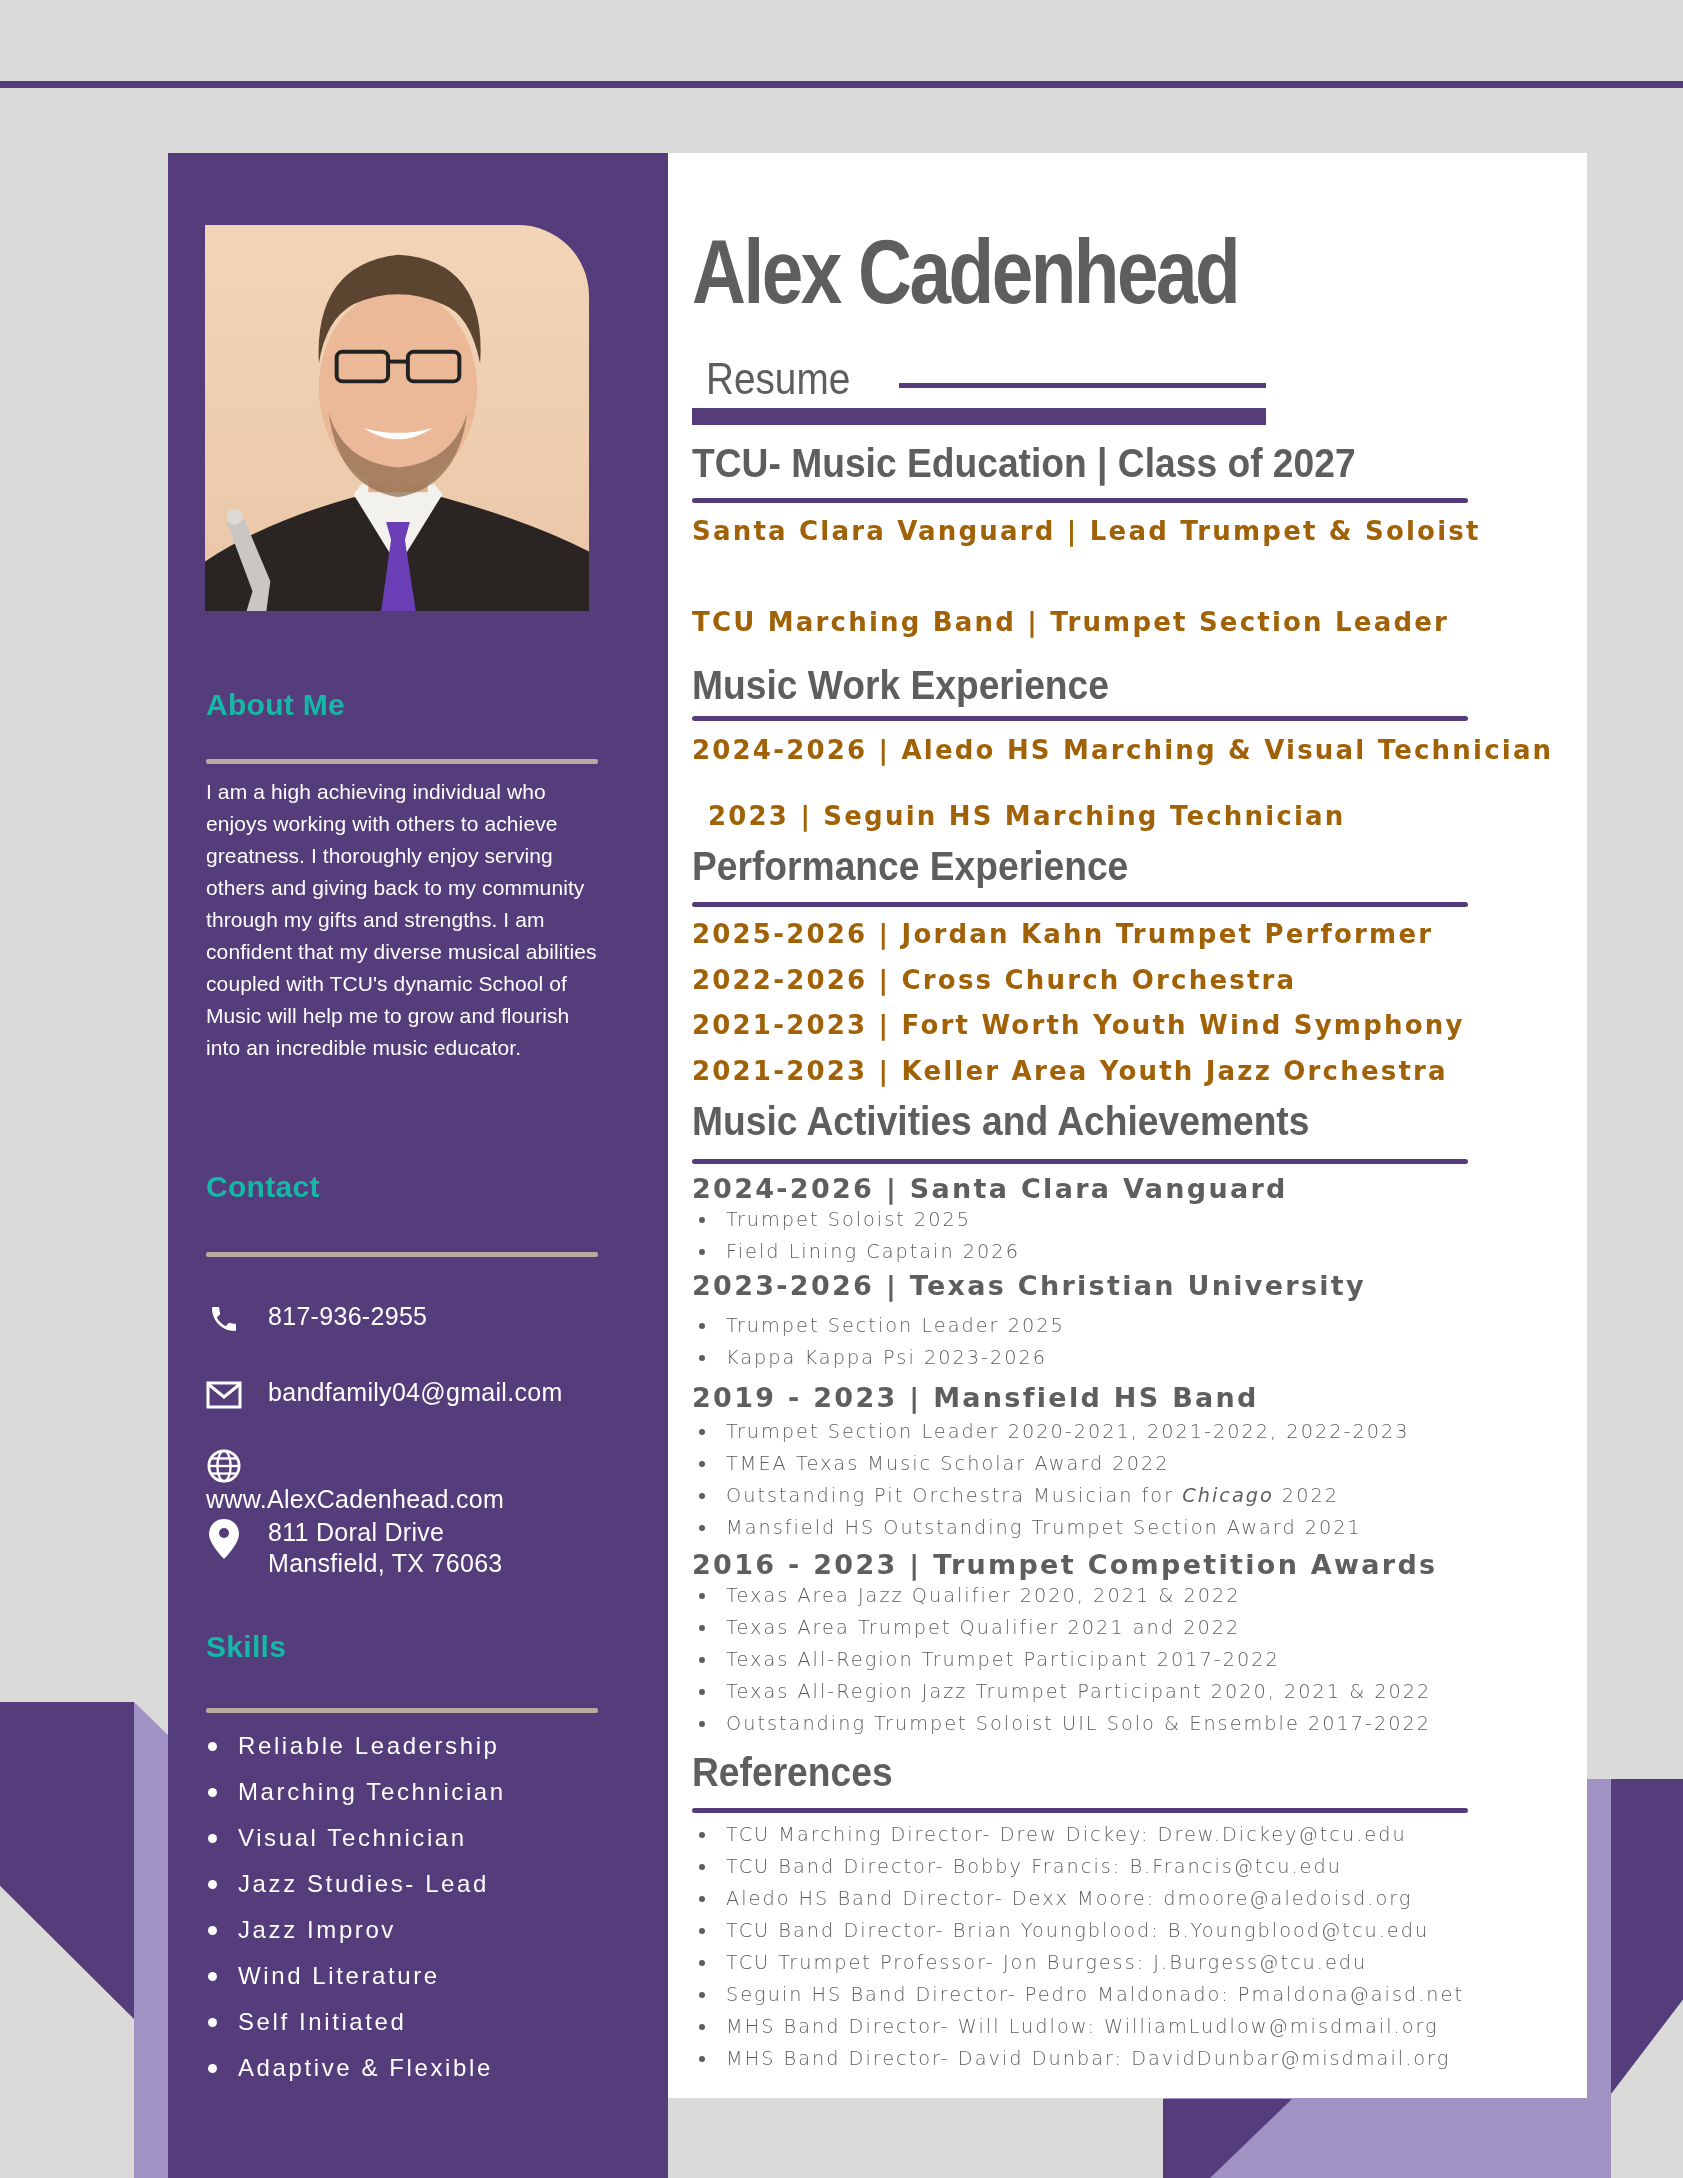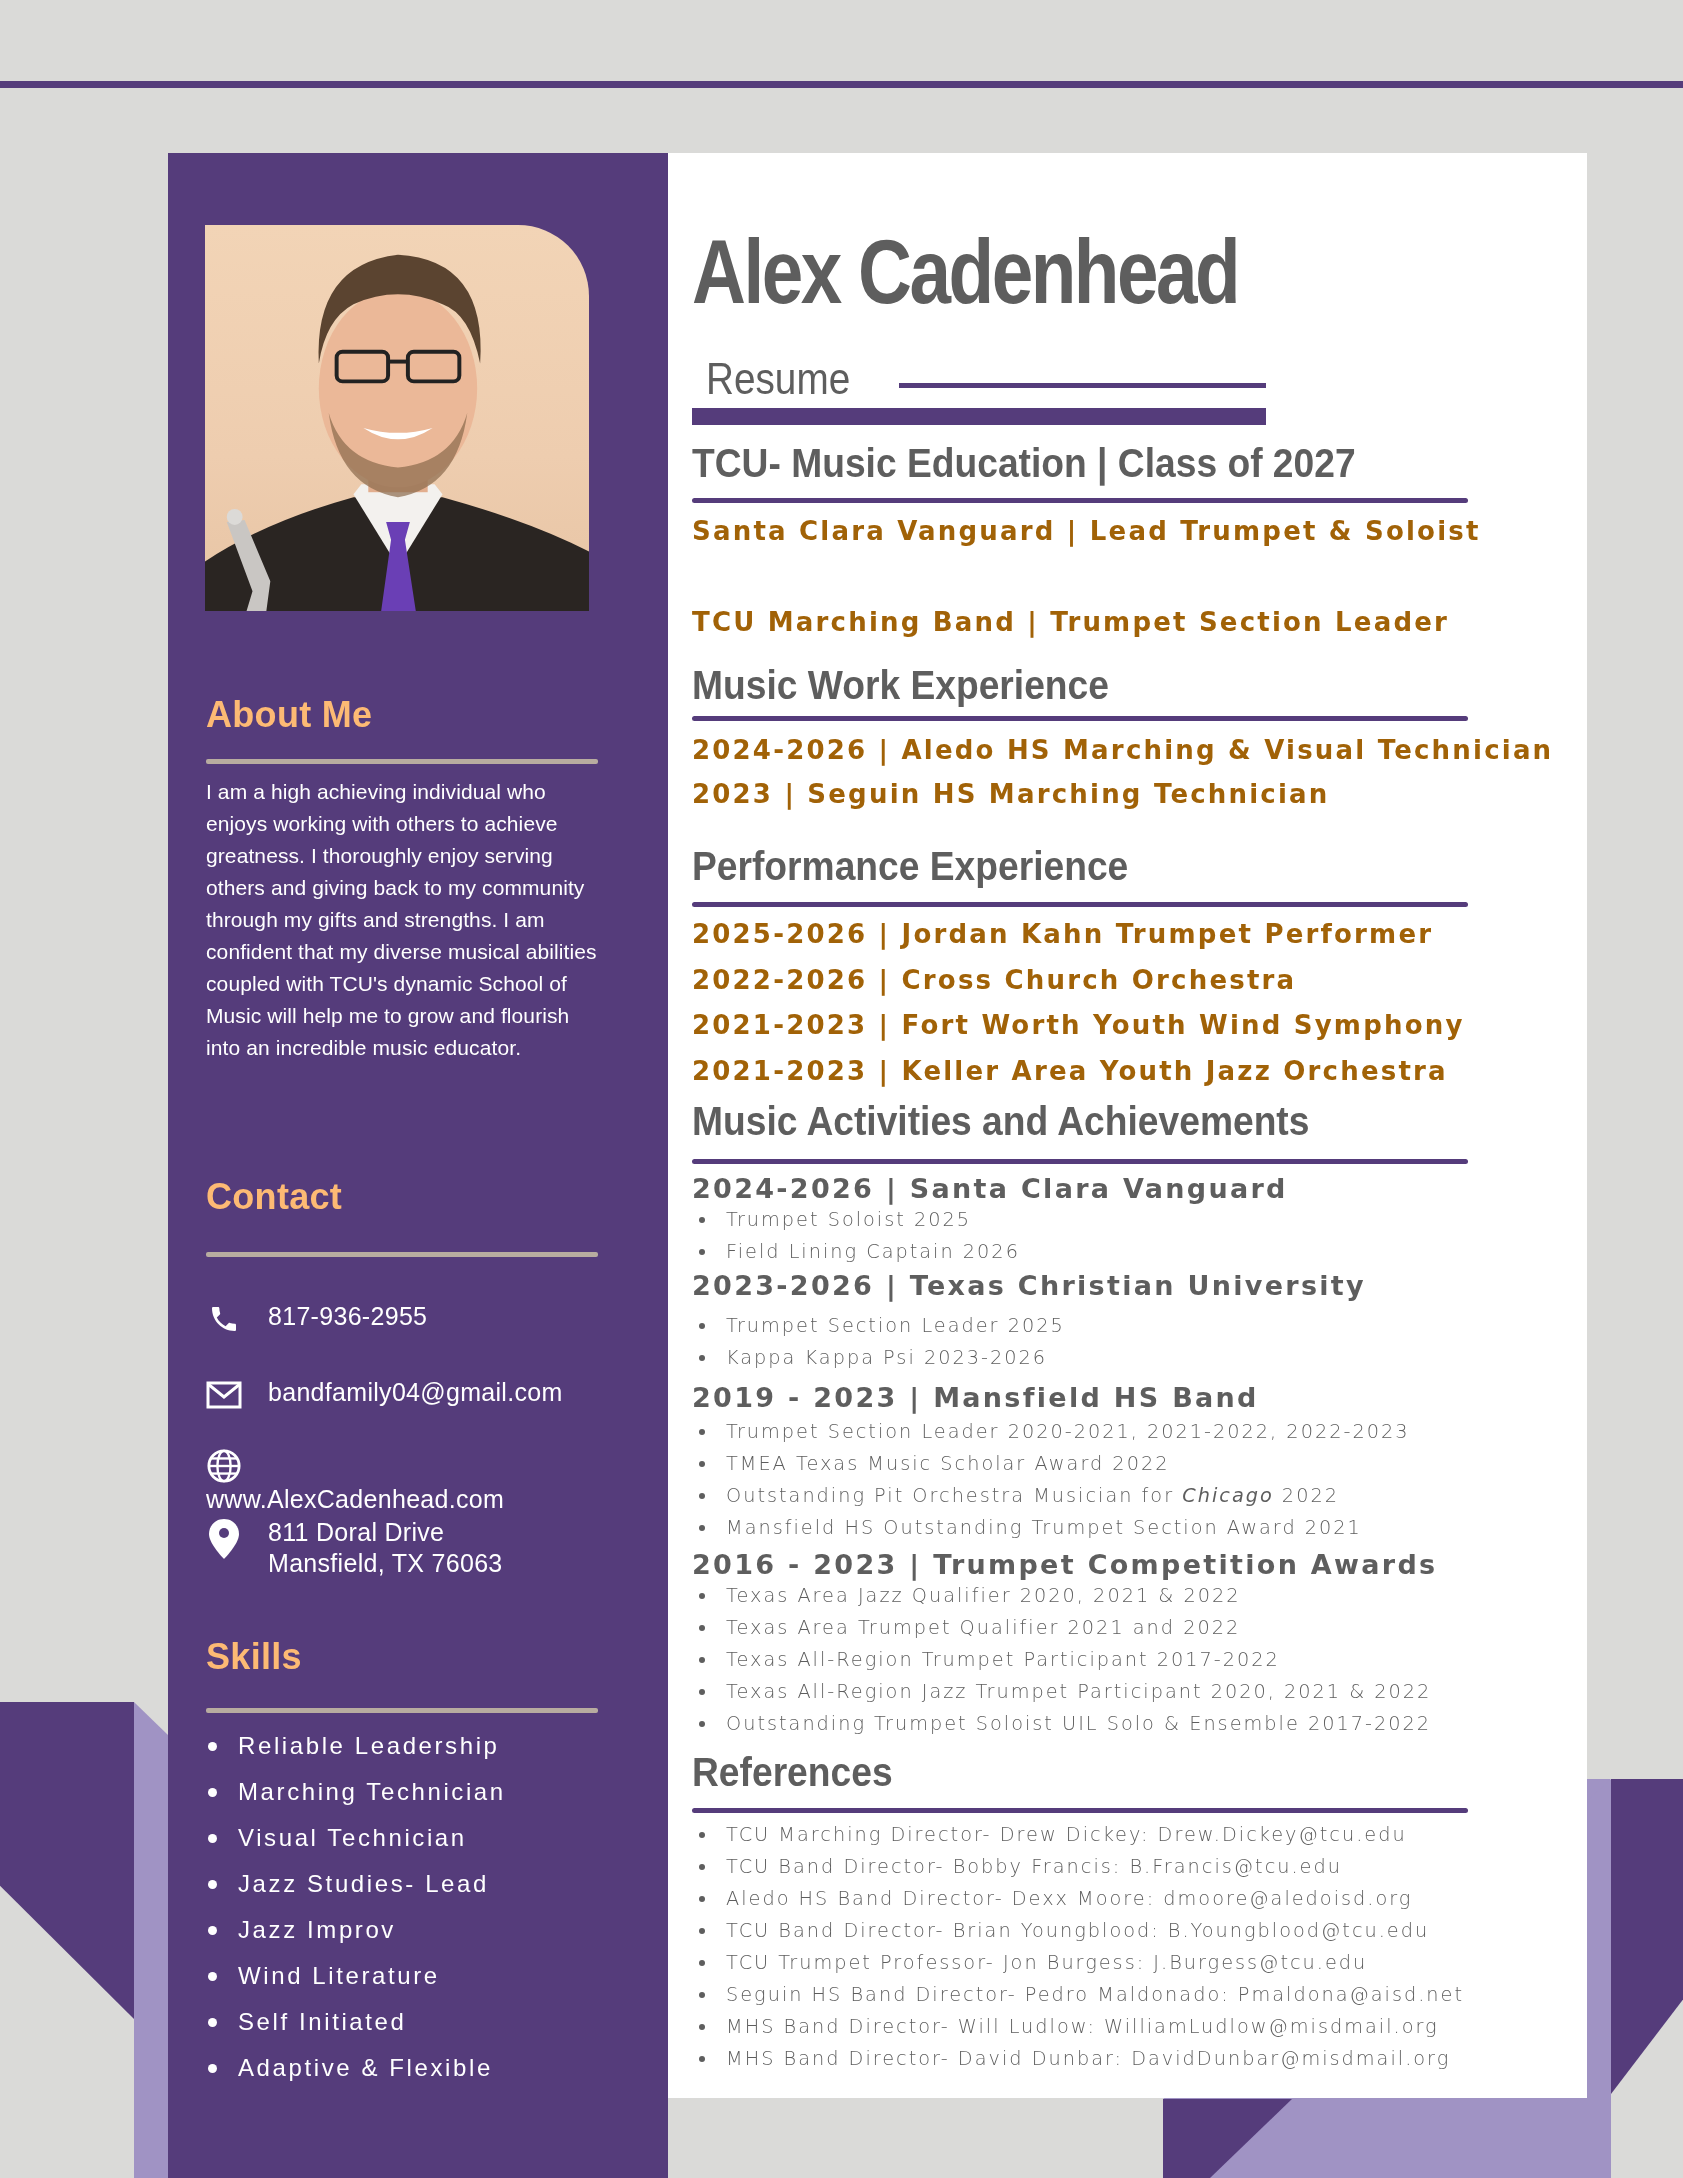--- a/index.html
+++ b/index.html
@@ -28,21 +28,21 @@
     clip-path: polygon(0 22px, 100% 0, 100% 100%, 0 100%); }
 
   
   .sidebar { left: 168px; top: 153px; width: 500px; height: 2025px; background: #553c7b; color: #ffffff; }
   .photo { position: absolute; left: 37px; top: 72px; width: 384px; height: 386px;
     border-top-right-radius: 71px; overflow: hidden;
     background: linear-gradient(180deg, #f2d4b6 0%, #eecdaf 60%, #e7c4a4 100%); }
   .photo svg { width: 100%; height: 100%; display: block; }
 
   .side-h { position: absolute; left: 38px; font-family: "Liberation Sans", sans-serif; font-weight: bold;
-    font-size: 36px; color: #fdba74; letter-spacing: 0.3px; margin-top: 6px; }
+    font-size: 30px; color: #14b8a6; letter-spacing: 0.3px; }
   .side-rule { position: absolute; left: 38px; width: 392px; height: 5px; background: #b8aca0; border-radius: 2px; }
   .about-text { position: absolute; left: 38px; top: 623px; width: 396px; font-family: "Liberation Sans", sans-serif;
     font-size: 21px; line-height: 32px; color: #fff; letter-spacing: 0.1px; }
 
   .contact-row { position: absolute; left: 38px; display: flex; align-items: flex-start; }
   .contact-row .ic { width: 36px; height: 36px; margin-right: 26px; display: flex; align-items: center; justify-content: center; }
   .contact-row .txt { font-family: "Liberation Sans", sans-serif; font-size: 25px; line-height: 31px; color: #fff; letter-spacing: 0.3px; }
 
   .skills { position: absolute; left: 38px; top: 1578px; list-style: none; }
   .skills li { position: relative; padding-left: 32px; height: 46px; font-family: "Liberation Sans", sans-serif;
@@ -186,21 +186,21 @@
   <div class="resume-thick"></div>
 
   <h2 class="sec-h" style="top:287px;">TCU- Music Education | Class of 2027</h2>
   <div class="sec-rule" style="top:345px;"></div>
   <div class="bold-line" style="top:362px;">Santa Clara Vanguard | Lead Trumpet &amp; Soloist</div>
   <div class="bold-line" style="top:453px;">TCU Marching Band | Trumpet Section Leader</div>
 
   <h2 class="sec-h" style="top:509px;">Music Work Experience</h2>
   <div class="sec-rule" style="top:563px;"></div>
   <div class="bold-line" style="top:581px;">2024-2026  | Aledo HS Marching &amp; Visual Technician</div>
-  <div class="bold-line" style="top:625px;">2023 | Seguin HS Marching Technician</div>
+  <div class="bold-line" style="top:647px;margin-left:16px;">2023 | Seguin HS Marching Technician</div>
 
   <h2 class="sec-h" style="top:690px;">Performance Experience</h2>
   <div class="sec-rule" style="top:749px;"></div>
   <div class="bold-line" style="top:765px;">2025-2026 | Jordan Kahn Trumpet Performer</div>
   <div class="bold-line" style="top:811px;">2022-2026 | Cross Church Orchestra</div>
   <div class="bold-line" style="top:856px;">2021-2023 | Fort Worth Youth Wind Symphony</div>
   <div class="bold-line" style="top:902px;">2021-2023 | Keller Area Youth Jazz Orchestra</div>
 
   <h2 class="sec-h" style="top:945px;">Music Activities and Achievements</h2>
   <div class="sec-rule" style="top:1006px;"></div>

